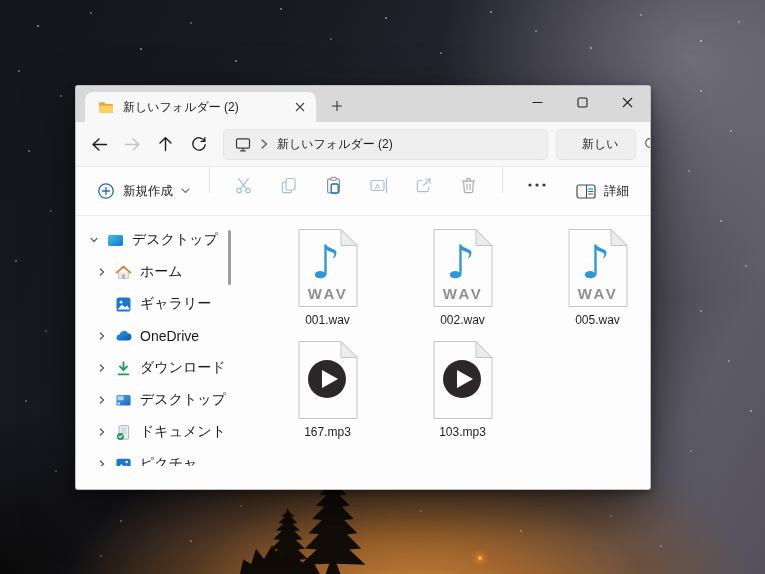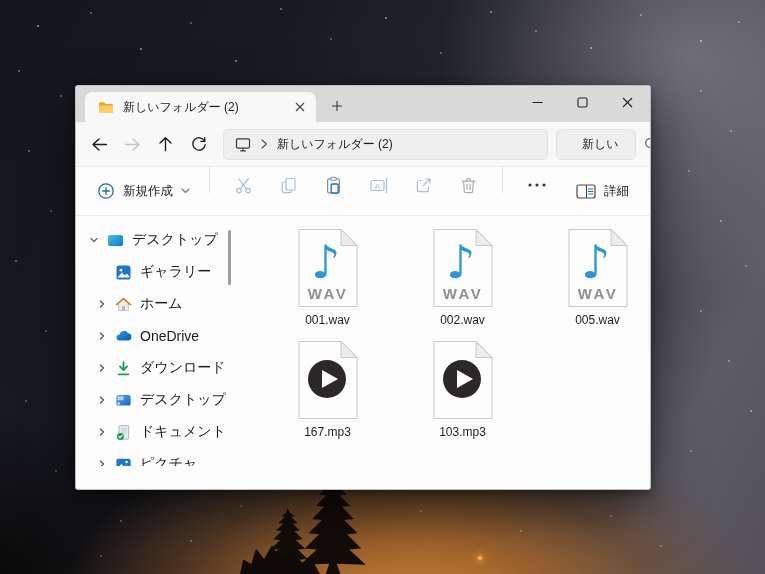--- a/index.html
+++ b/index.html
@@ -285,44 +285,44 @@
                     <stop offset="0" stop-color="#3fc6da"></stop>
                     <stop offset="1" stop-color="#1273d0"></stop>
                   </linearGradient>
                 </defs>
                 <rect x="1" y="3" width="15" height="11" rx="1.8" fill="url(#gTeal)"></rect>
               </svg>
           </span>
           <span class="s-label">デスクトップ</span>
         </div>
         <div class="srow child">
+          <span class="s-chev">
+            <svg width="10" height="10" viewBox="0 0 10 10">
+                <path d="M3.4 2 L6.6 5 L3.4 8" fill="none" stroke="#555" stroke-width="1.2" stroke-linecap="round" stroke-linejoin="round"></path>
+              </svg>
+          </span>
+          <span class="s-icon">
+            <svg width="17" height="17" viewBox="0 0 17 17">
+                <path d="M3.6 8 V14.6 H13.4 V8" fill="#ebebeb" stroke="#bdbdbd" stroke-width="0.8"></path>
+                <path d="M1.6 8.6 L8.5 2.6 L15.4 8.6" fill="none" stroke="#e07c28" stroke-width="1.9" stroke-linecap="round" stroke-linejoin="round"></path>
+                <rect x="7" y="10.4" width="3" height="4.2" fill="#b3b3b3"></rect>
+              </svg>
+          </span>
+          <span class="s-label">ホーム</span>
+        </div>
+        <div class="srow child">
           <span class="s-chev hidden"></span>
           <span class="s-icon">
             <svg width="17" height="17" viewBox="0 0 17 17">
                 <rect x="1.5" y="1.5" width="14" height="14" rx="2.6" fill="#1b76d2"></rect>
                 <circle cx="6" cy="6.2" r="1.4" fill="#fff"></circle>
                 <path d="M2.6 13.6 L7 8.4 L10 11.6 L12 9.6 L14.4 12.4 V13.6 Z" fill="#fff"></path>
               </svg>
           </span>
           <span class="s-label">ギャラリー</span>
-        </div>
-        <div class="srow child">
-          <span class="s-chev">
-            <svg width="10" height="10" viewBox="0 0 10 10">
-                <path d="M3.4 2 L6.6 5 L3.4 8" fill="none" stroke="#555" stroke-width="1.2" stroke-linecap="round" stroke-linejoin="round"></path>
-              </svg>
-          </span>
-          <span class="s-icon">
-            <svg width="17" height="17" viewBox="0 0 17 17">
-                <path d="M3.6 8 V14.6 H13.4 V8" fill="#ebebeb" stroke="#bdbdbd" stroke-width="0.8"></path>
-                <path d="M1.6 8.6 L8.5 2.6 L15.4 8.6" fill="none" stroke="#e07c28" stroke-width="1.9" stroke-linecap="round" stroke-linejoin="round"></path>
-                <rect x="7" y="10.4" width="3" height="4.2" fill="#b3b3b3"></rect>
-              </svg>
-          </span>
-          <span class="s-label">ホーム</span>
         </div>
         <div class="srow child">
           <span class="s-chev">
             <svg width="10" height="10" viewBox="0 0 10 10">
                 <path d="M3.4 2 L6.6 5 L3.4 8" fill="none" stroke="#555" stroke-width="1.2" stroke-linecap="round" stroke-linejoin="round"></path>
               </svg>
           </span>
           <span class="s-icon">
             <svg width="17" height="17" viewBox="0 0 17 17">
                 <defs>

